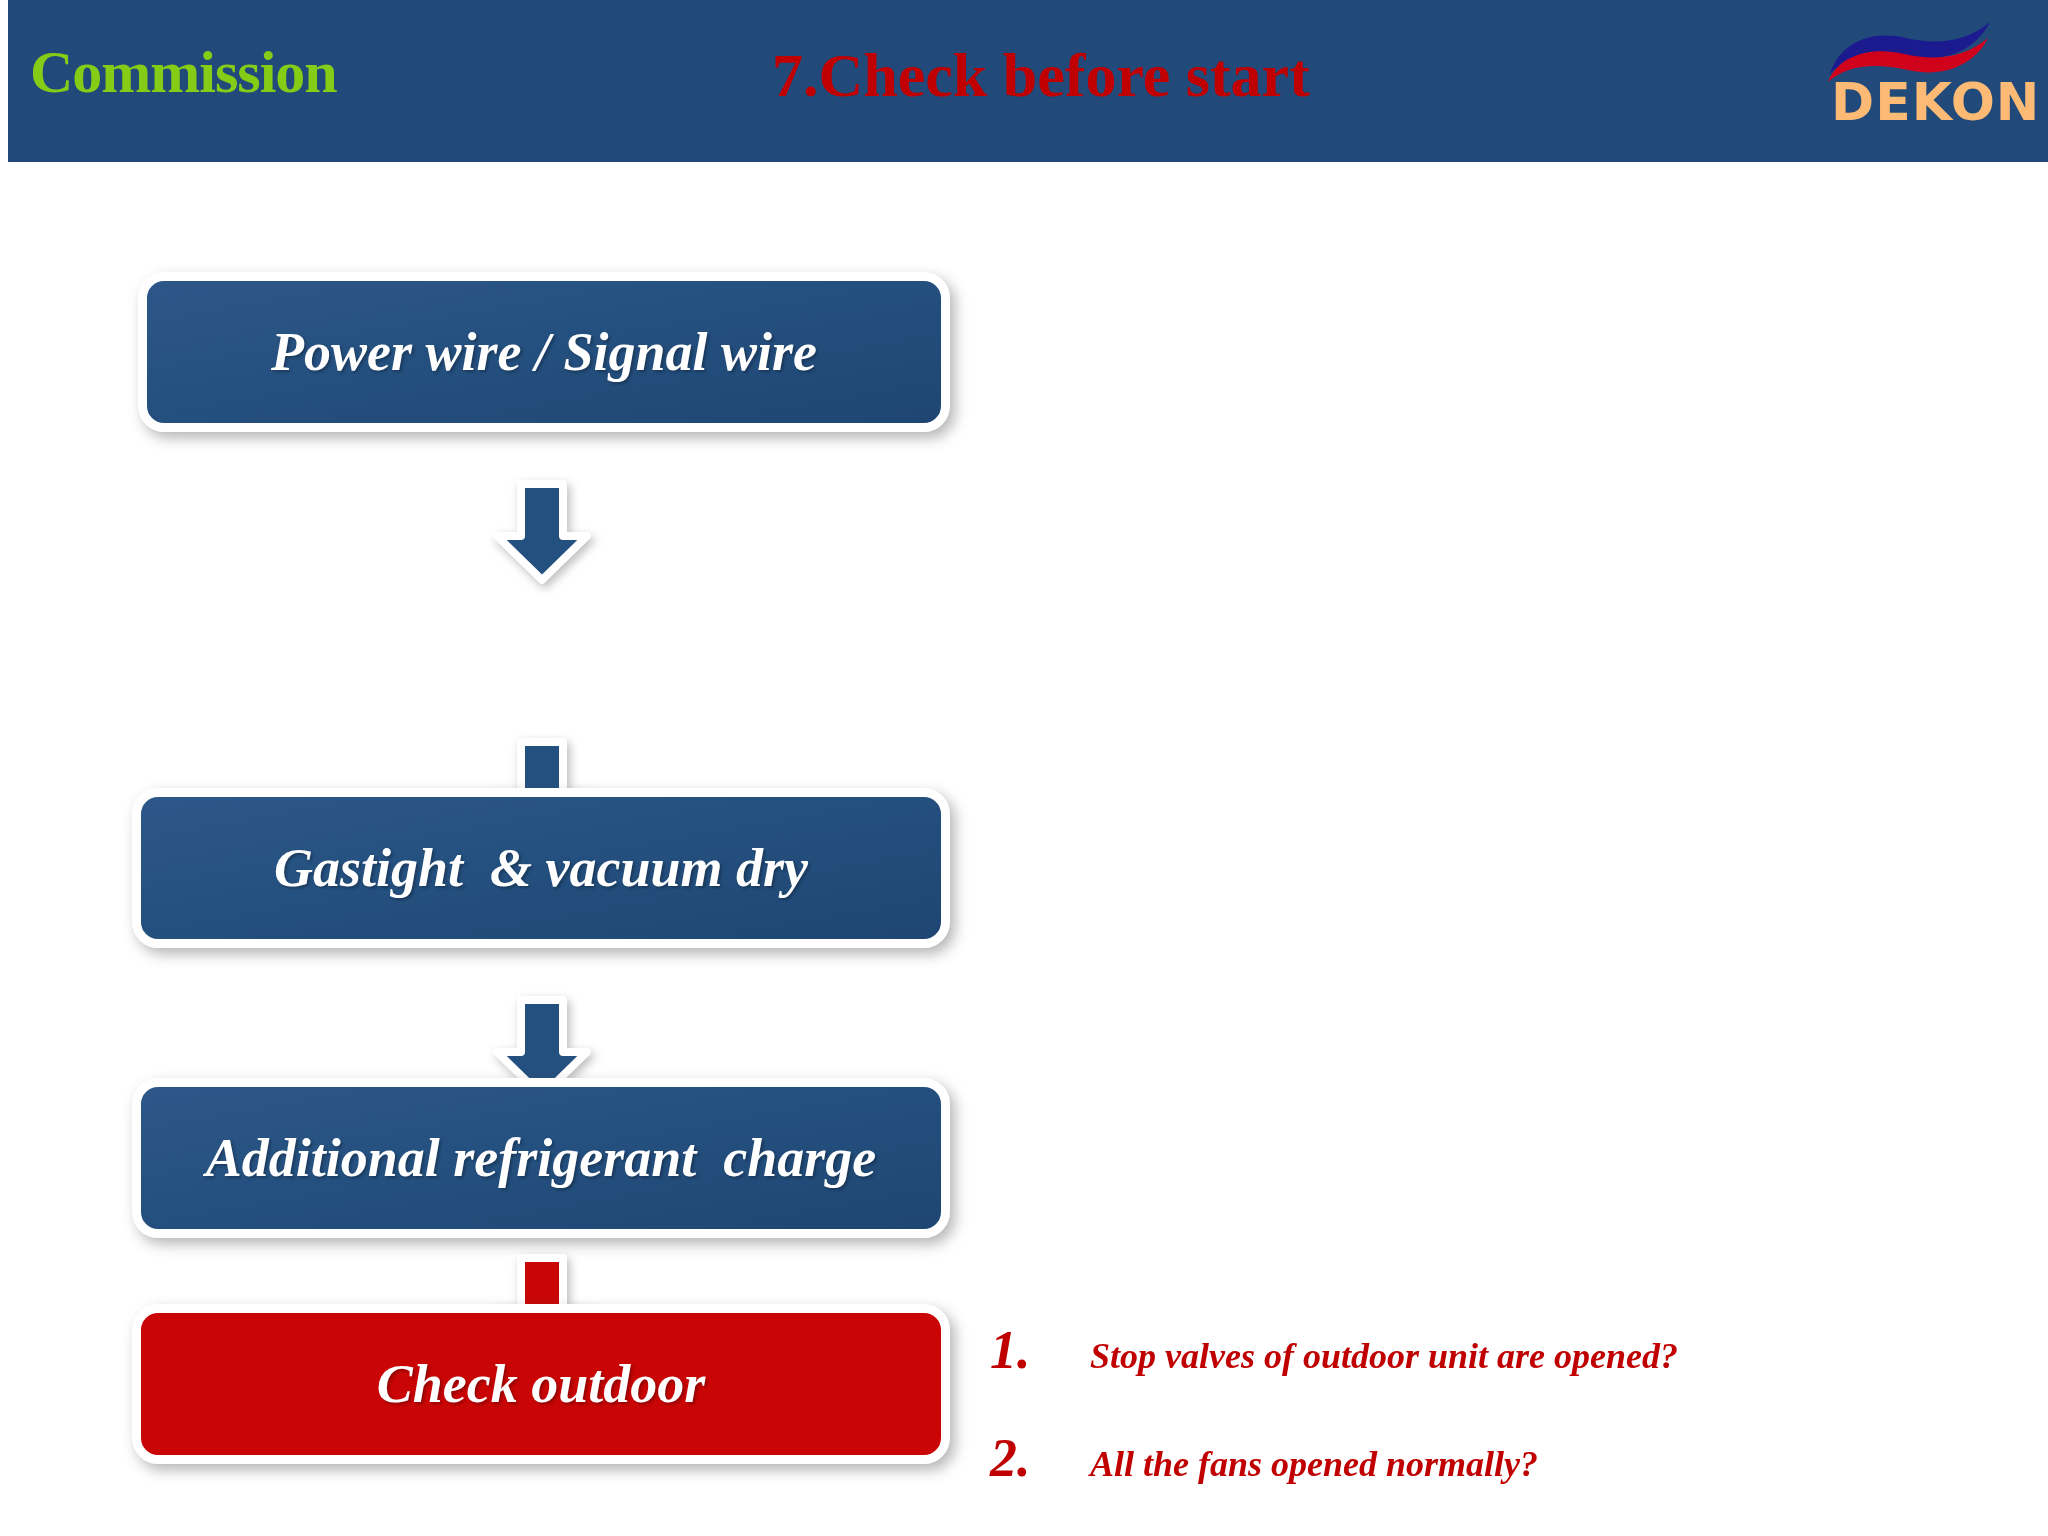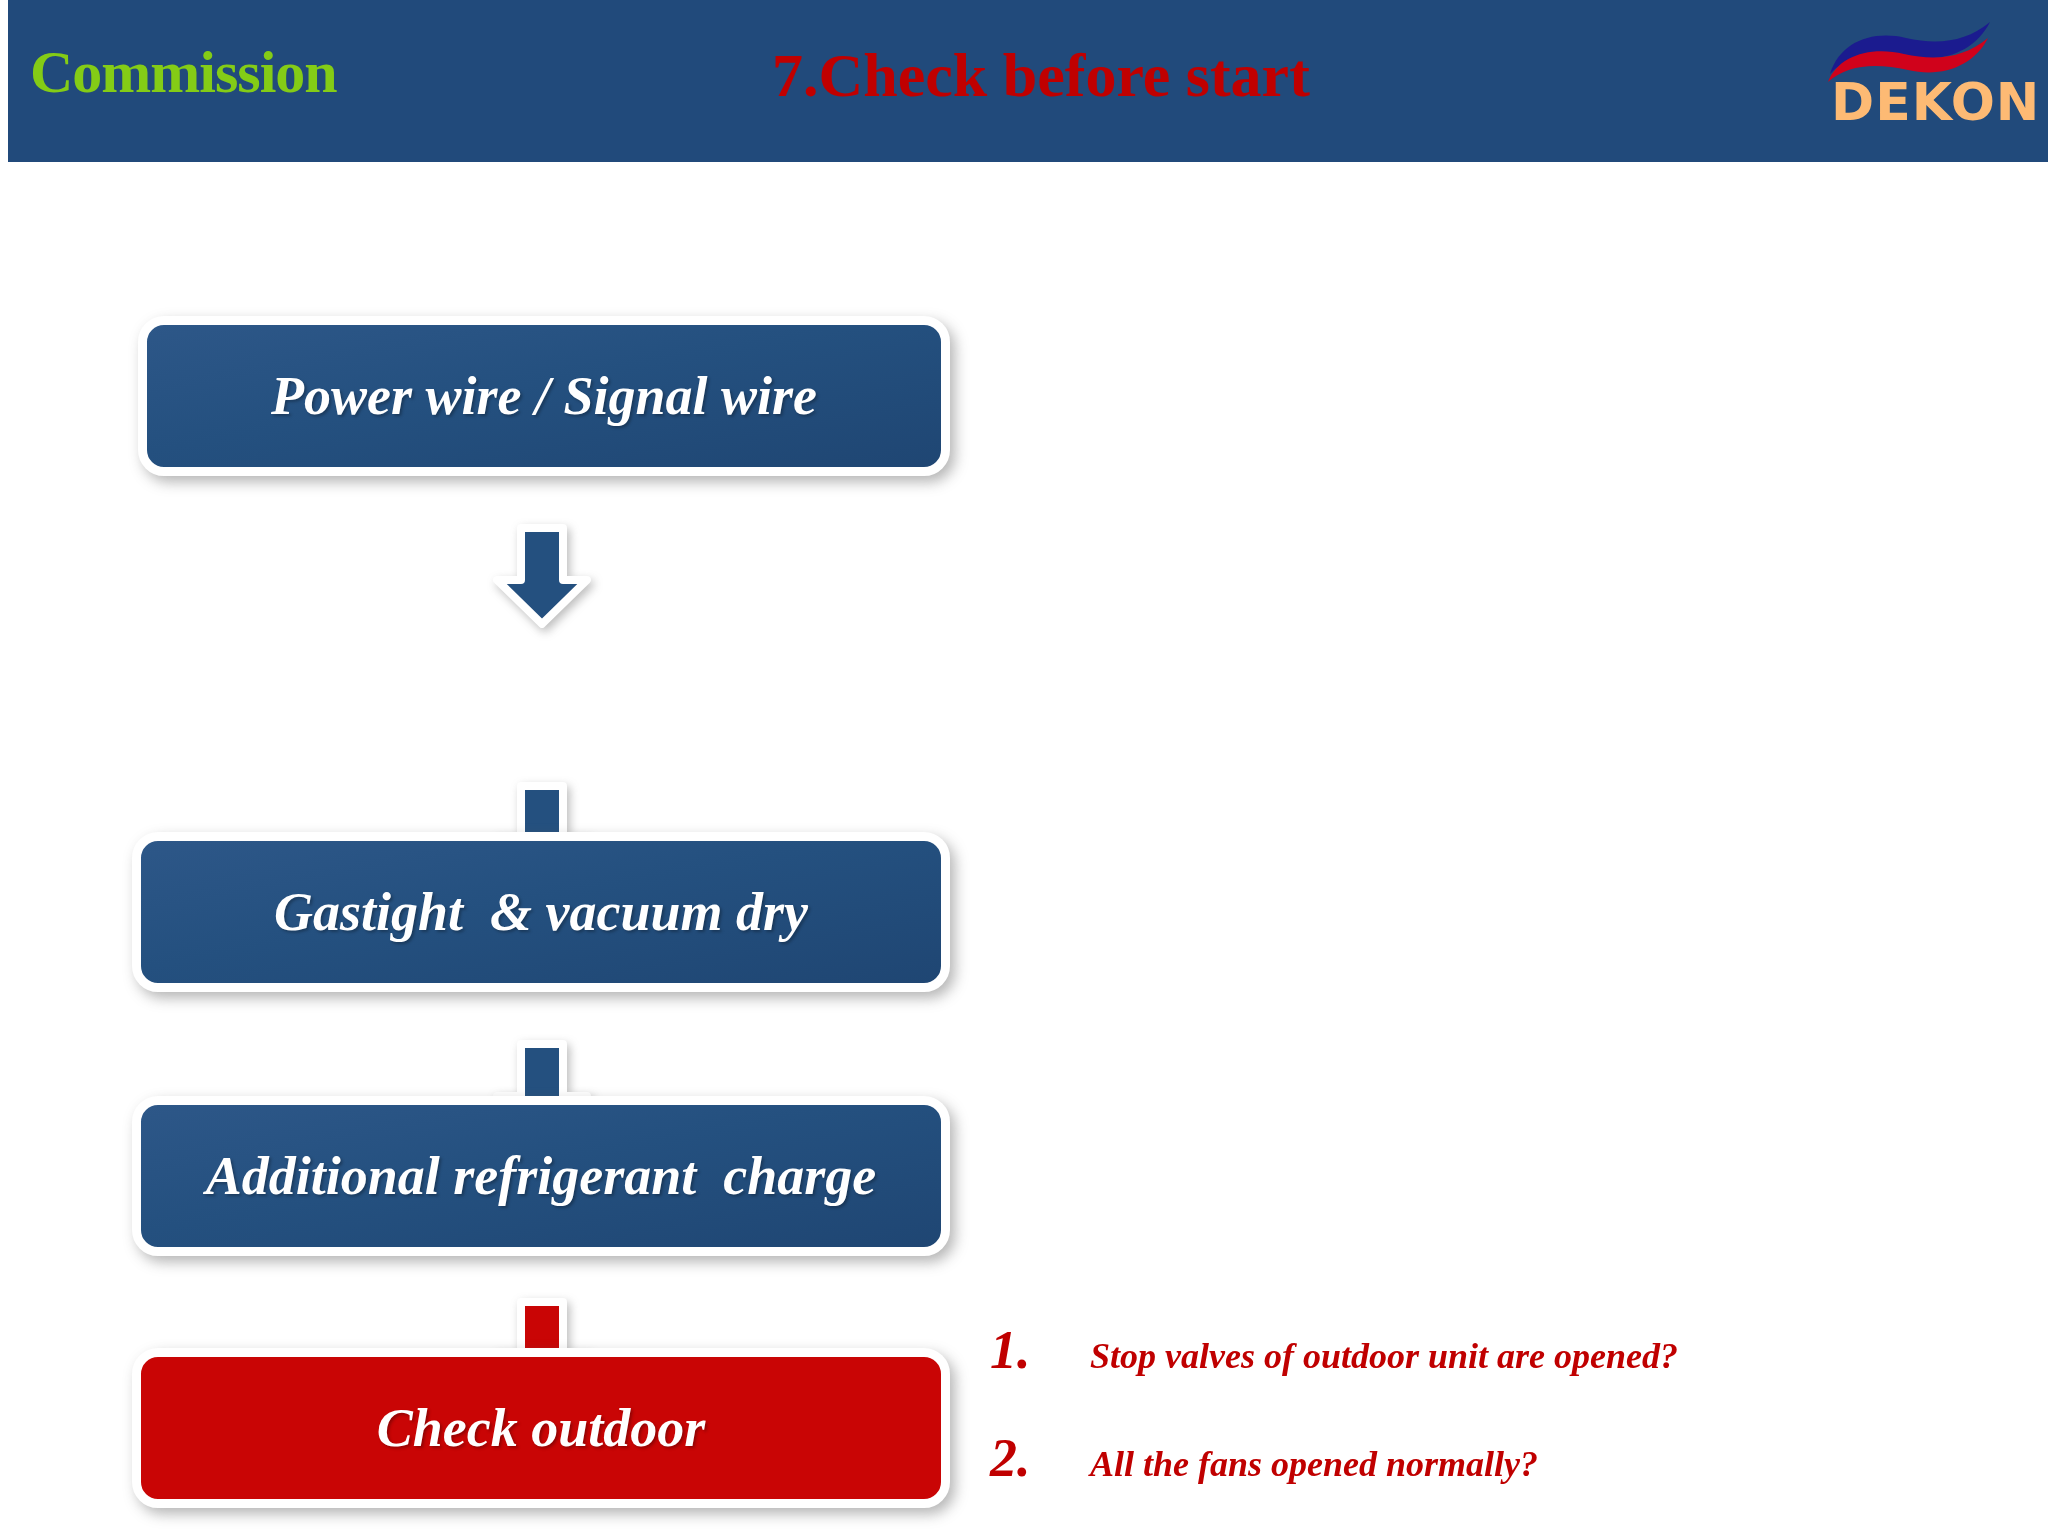--- a/index.html
+++ b/index.html
@@ -79,21 +79,20 @@
     margin-left: 19px;
   }
 
   
   #flow {
     position: absolute;
     left: 0;
     top: 0;
     width: 1000px;
     height: 1136px;
-    margin-top: 44px;
   }
   .flow-box {
     position: absolute;
     box-sizing: border-box;
     border: 9px solid #ffffff;
     border-radius: 26px;
     display: flex;
     align-items: center;
     justify-content: center;
     filter: drop-shadow(5px 6px 7px rgba(90,90,90,0.45));
@@ -112,21 +111,21 @@
     line-height: 64px;
     color: #ffffff;
     white-space: pre;
     text-shadow: 2px 2px 3px rgba(0,0,0,0.28);
   }
 
   
   #box-1 { left: 138px; top: 272px;  width: 812px; height: 160px; }
   #box-2 { left: 132px; top: 530px;  width: 818px; height: 160px; }
   #box-3 { left: 132px; top: 788px;  width: 818px; height: 160px; text-align: right; }
-  #box-4 { left: 132px; top: 1052px; width: 818px; height: 160px; }
+  #box-4 { left: 132px; top: 1078px; width: 818px; height: 160px; }
   #box-5 { left: 132px; top: 1304px; width: 818px; height: 160px; }
 
   
   .flow-arrow {
     position: absolute;
     width: 104px;
     height: 104px;
     filter: drop-shadow(3px 4px 5px rgba(90,90,90,0.40));
   }
   #arrow-1 { left: 490px; top: 480px; }

